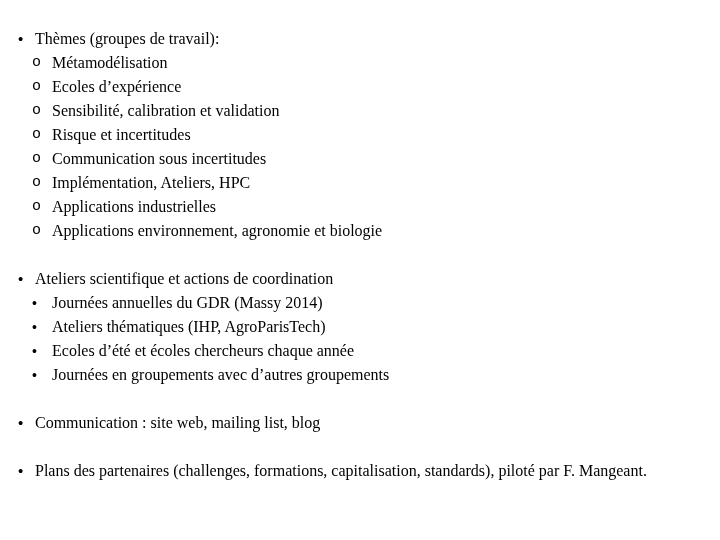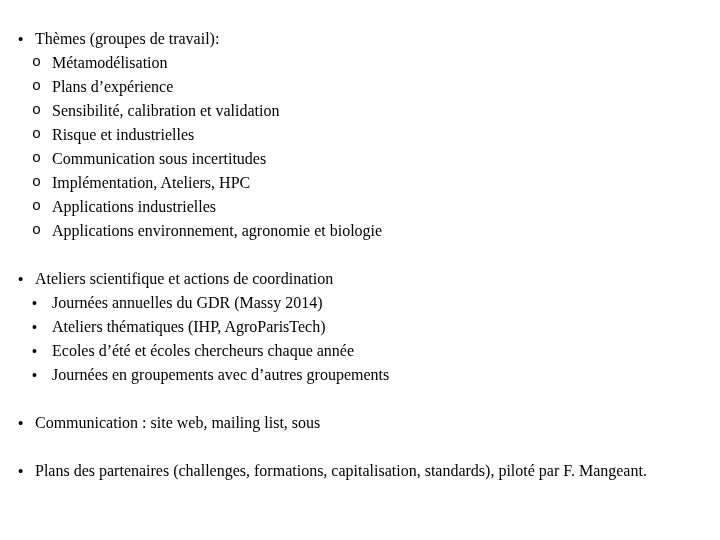--- a/index.html
+++ b/index.html
@@ -56,29 +56,29 @@
     <div class="line">
       <span class="m1">•</span>
       <span class="txt">Thèmes (groupes de travail):</span>
     </div>
     <div class="line">
       <span class="m2 circle">o</span>
       <span class="txt">Métamodélisation</span>
     </div>
     <div class="line">
       <span class="m2 circle">o</span>
-      <span class="txt">Plans d’expérience</span>
+      <span class="txt">Ecoles d’expérience</span>
     </div>
     <div class="line">
       <span class="m2 circle">o</span>
       <span class="txt">Sensibilité, calibration et validation</span>
     </div>
     <div class="line">
       <span class="m2 circle">o</span>
-      <span class="txt">Risque et industrielles</span>
+      <span class="txt">Risque et incertitudes</span>
     </div>
     <div class="line">
       <span class="m2 circle">o</span>
       <span class="txt">Communication sous incertitudes</span>
     </div>
     <div class="line">
       <span class="m2 circle">o</span>
       <span class="txt">Implémentation, Ateliers, HPC</span>
     </div>
     <div class="line">
@@ -110,21 +110,21 @@
     </div>
     <div class="line">
       <span class="m2 dot">•</span>
       <span class="txt">Journées en groupements avec d’autres groupements</span>
     </div>
   </div>
 
   <div class="section">
     <div class="line">
       <span class="m1">•</span>
-      <span class="txt">Communication : site web, mailing list, sous</span>
+      <span class="txt">Communication : site web, mailing list, blog</span>
     </div>
   </div>
 
   <div class="section">
     <div class="line">
       <span class="m1">•</span>
       <span class="txt">Plans des partenaires (challenges, formations, capitalisation, standards), piloté par F. Mangeant.</span>
     </div>
   </div>
 

